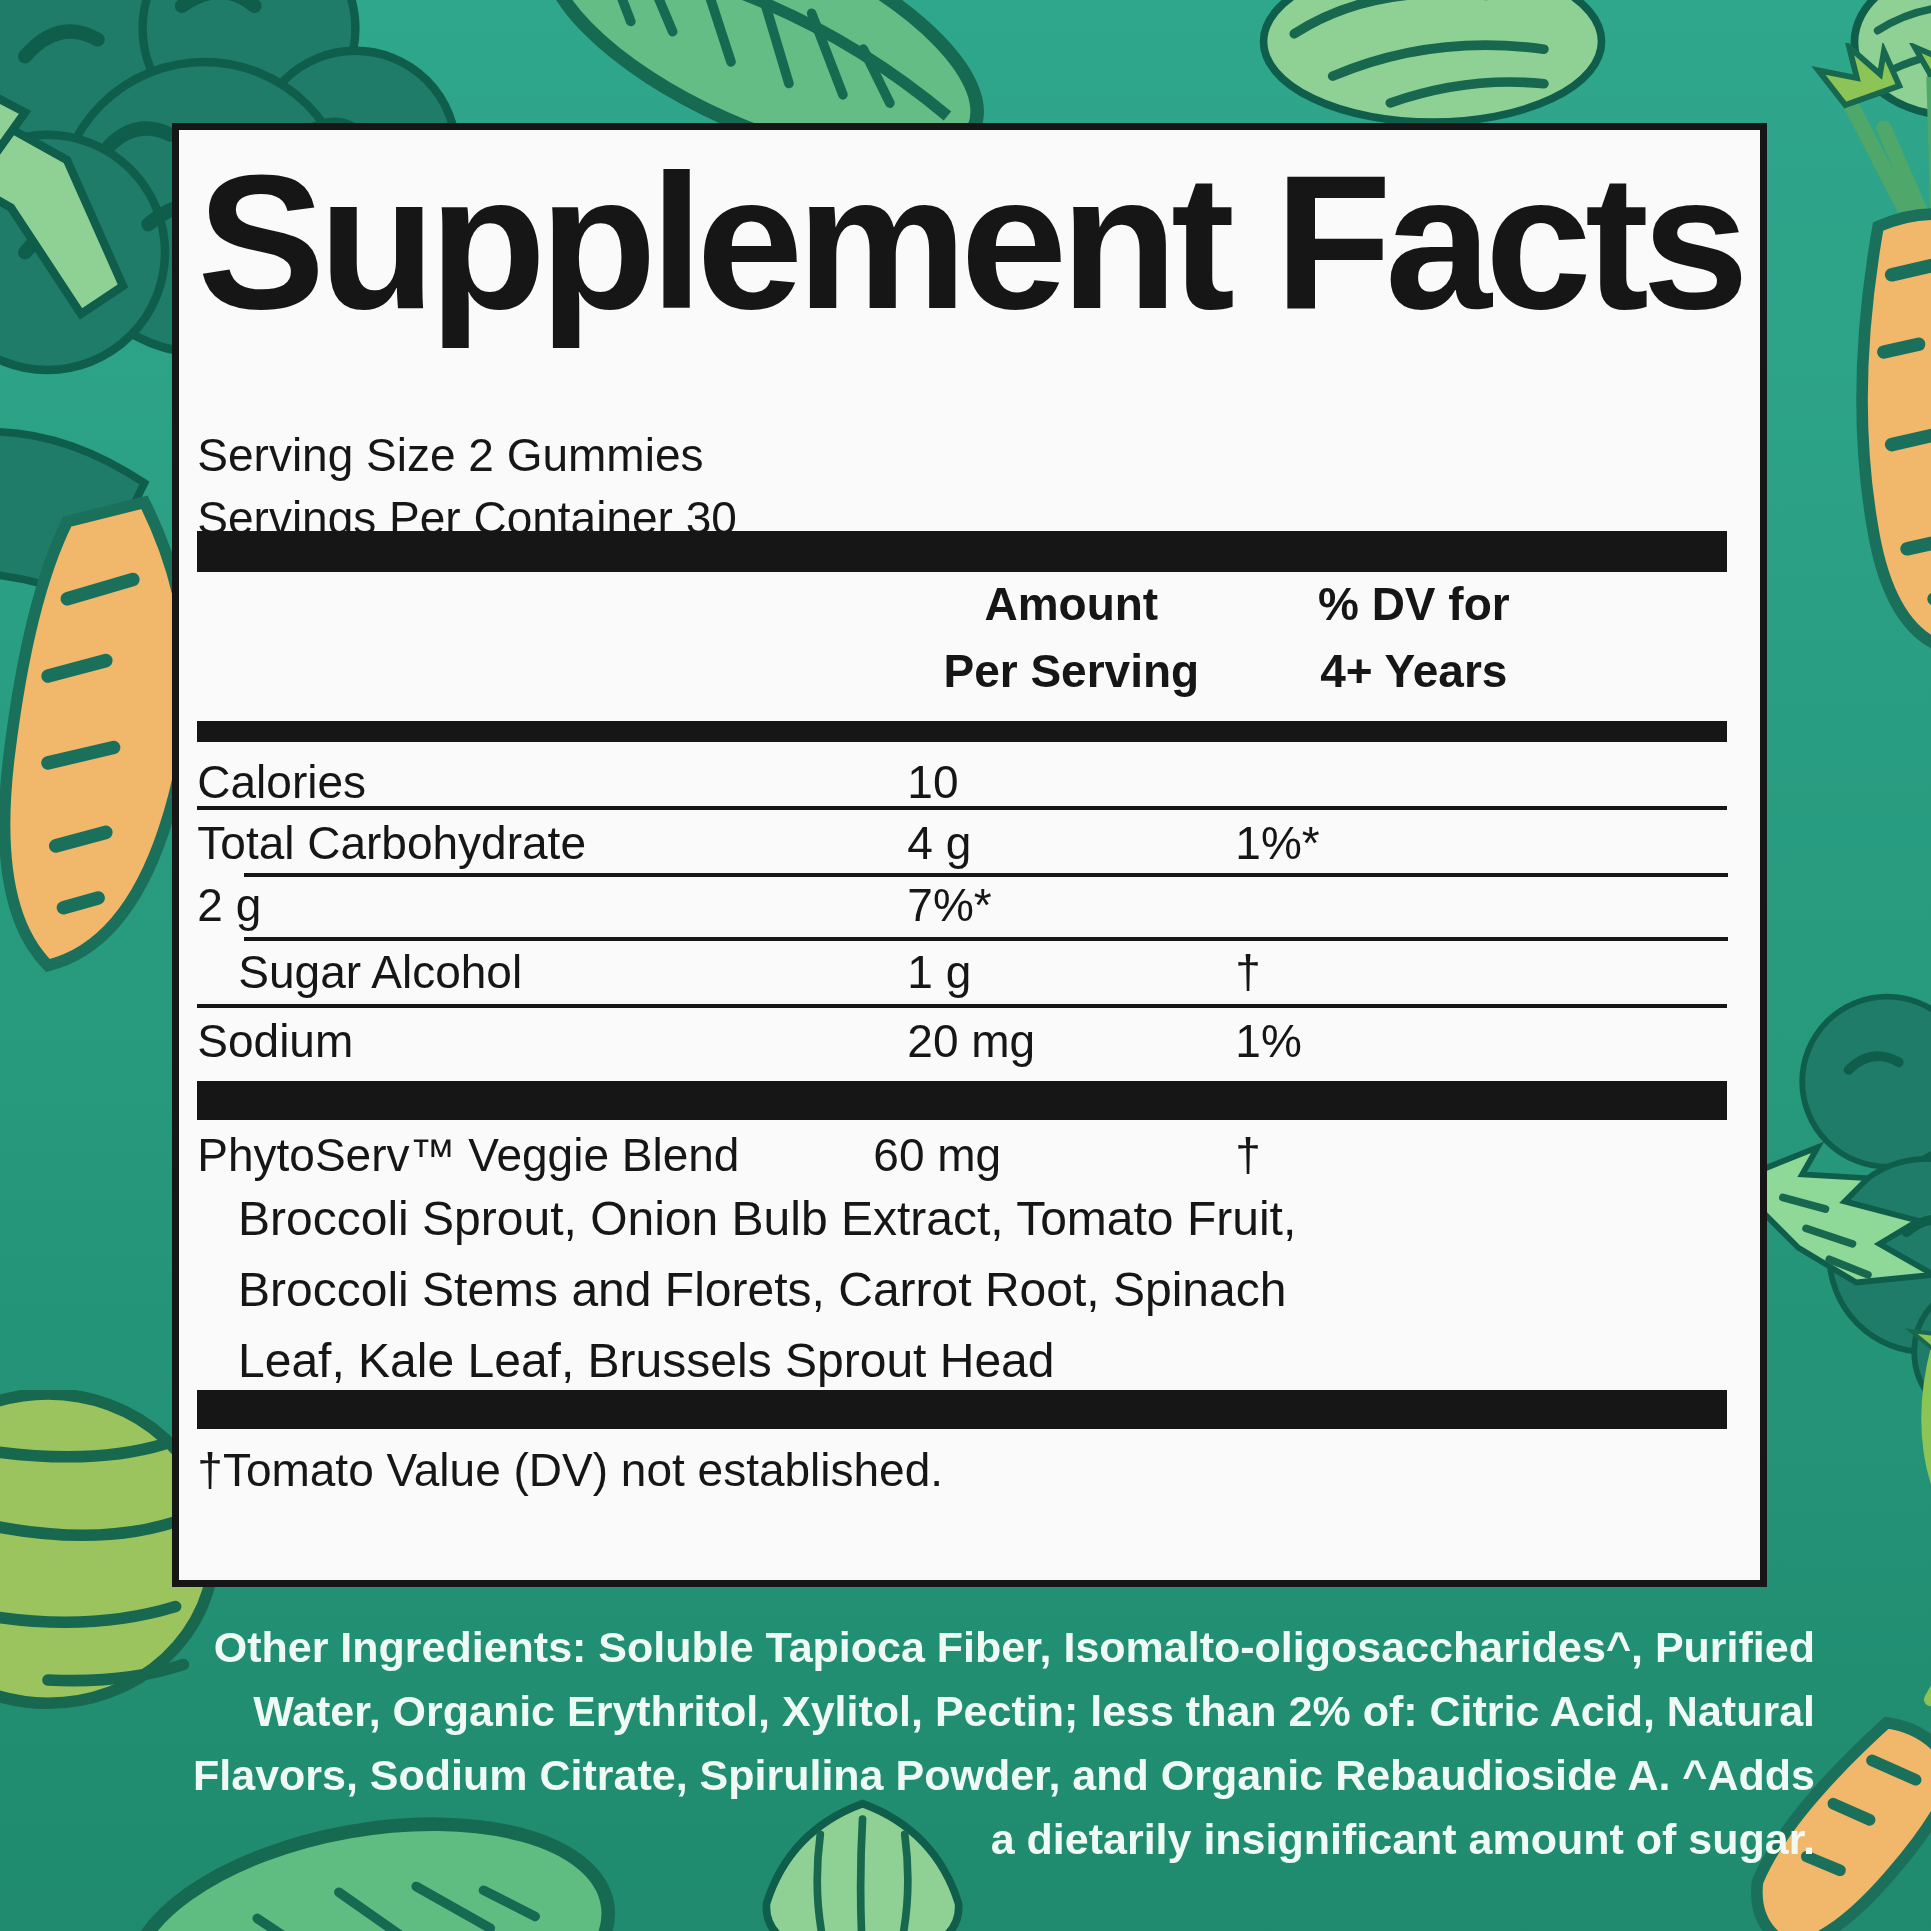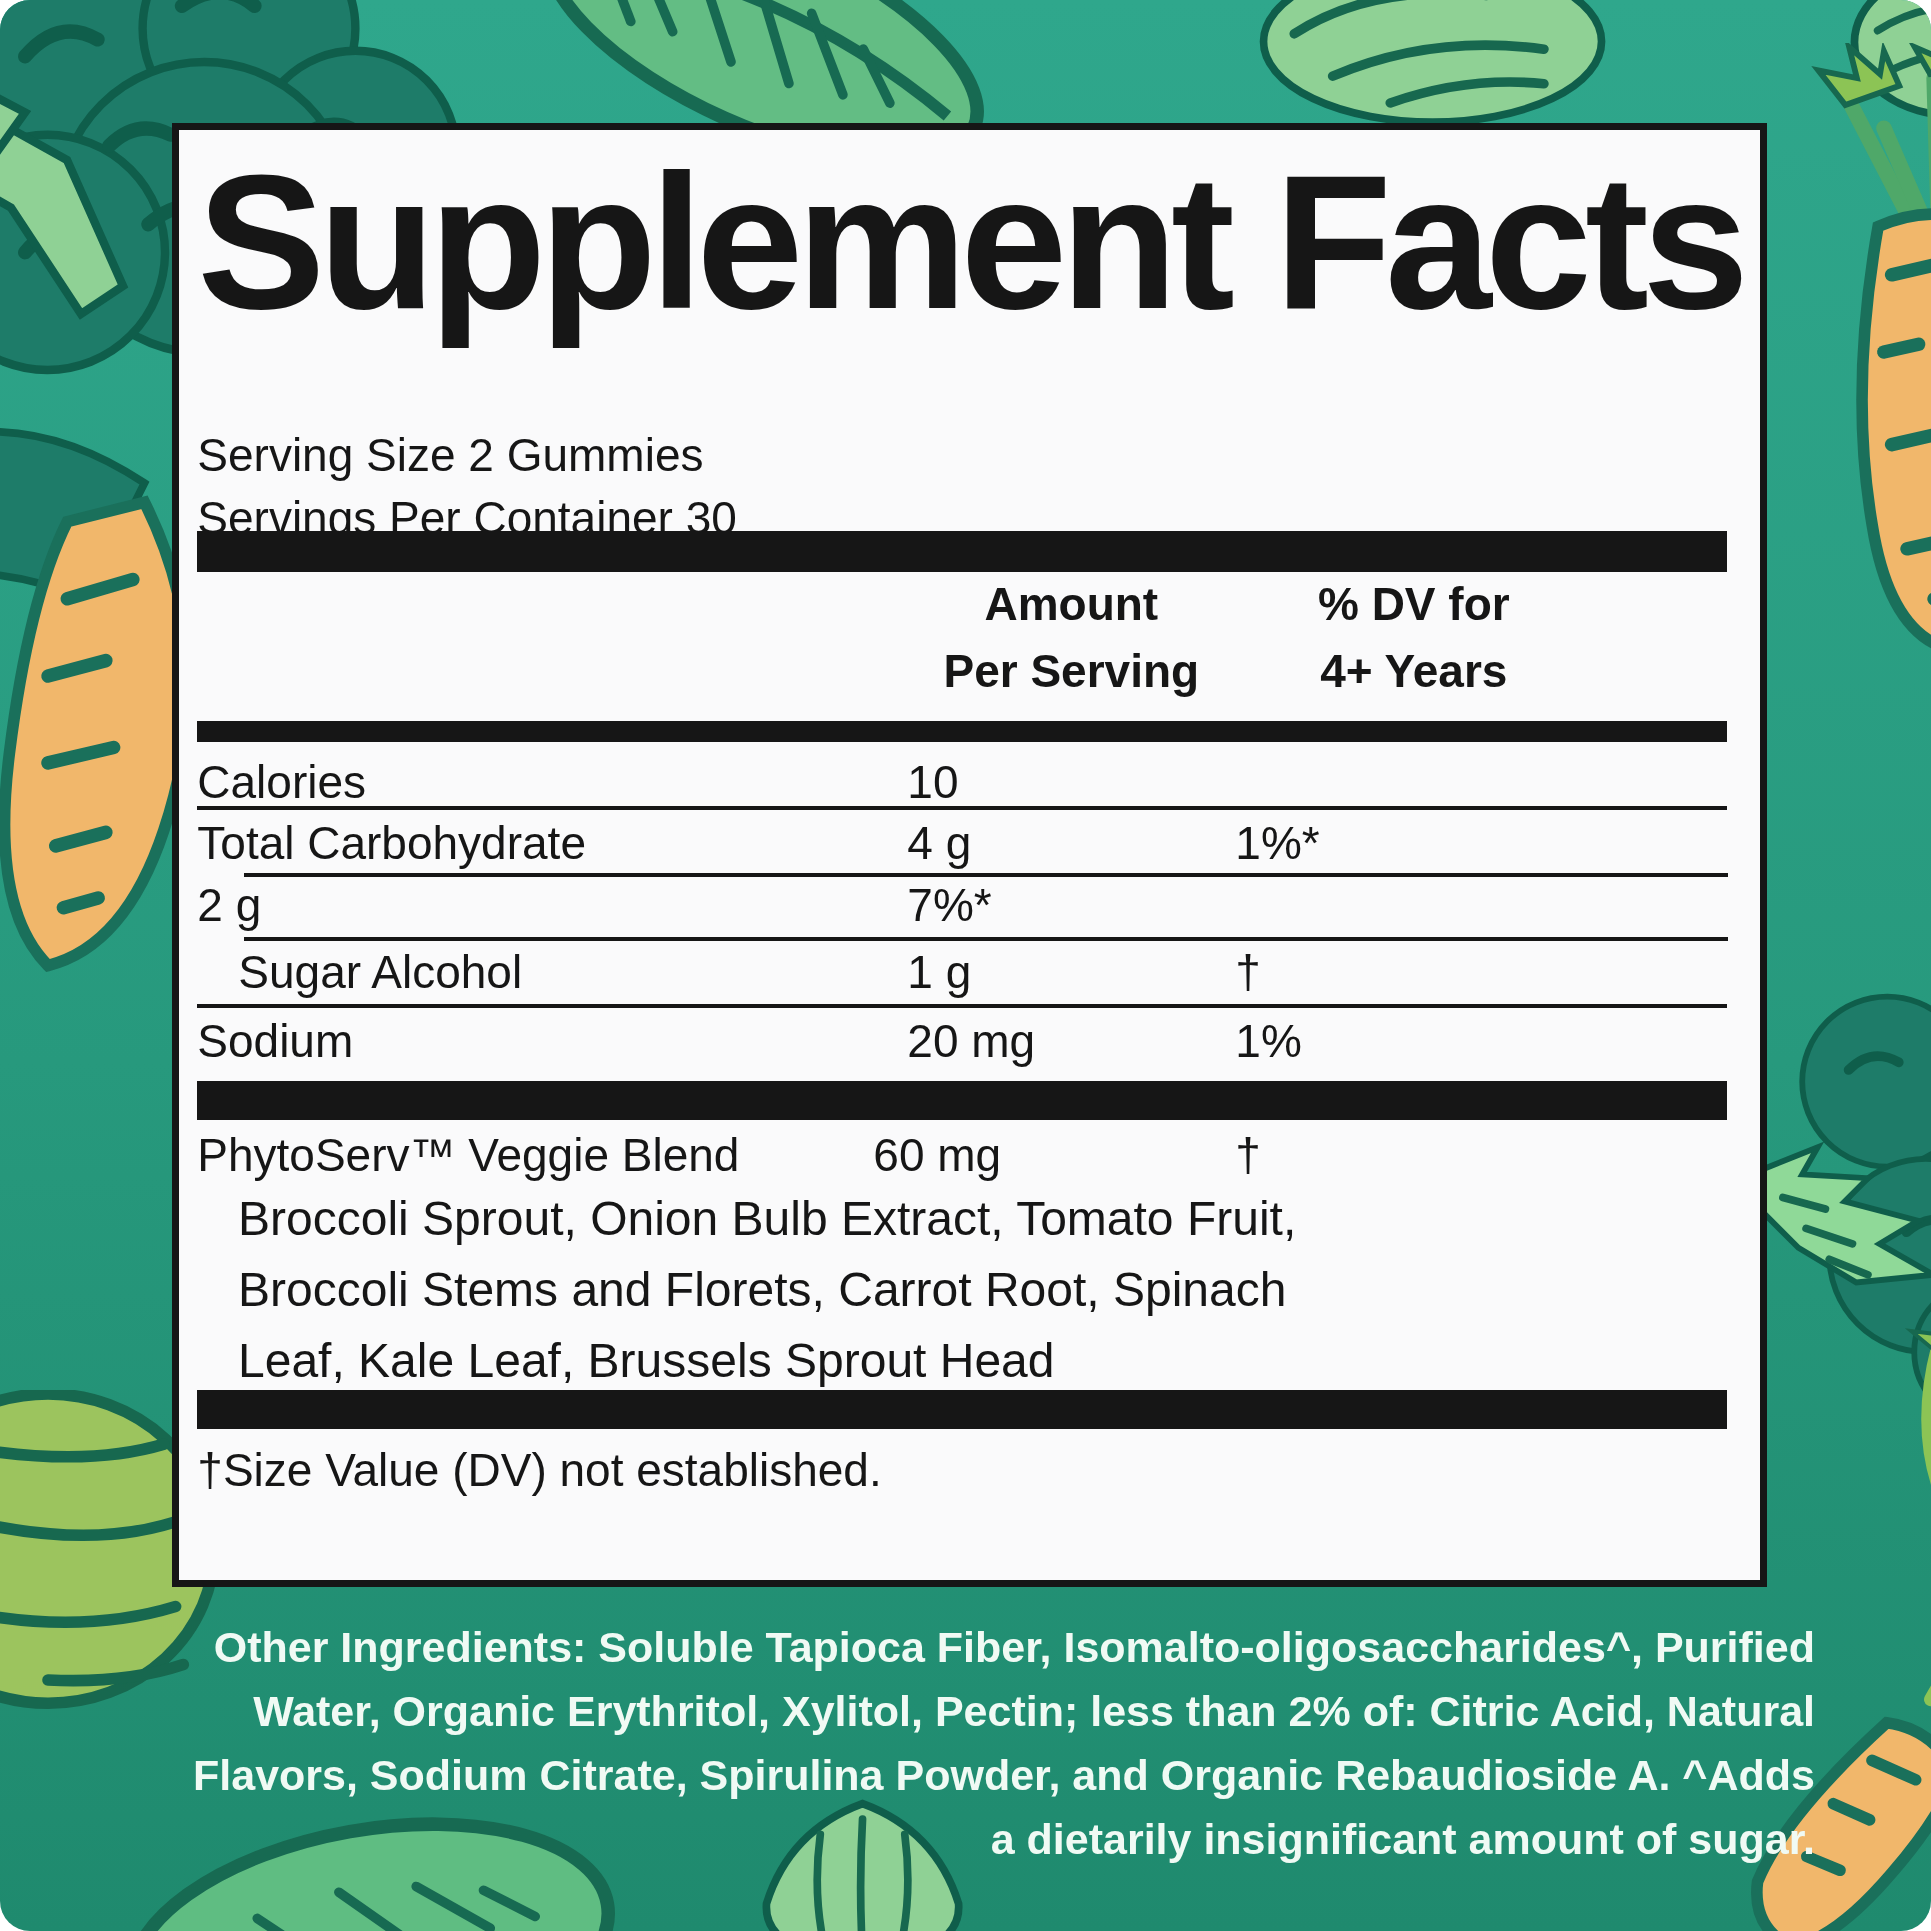--- a/index.html
+++ b/index.html
@@ -1,18 +1,18 @@
 <!DOCTYPE html>
 <html><head>
 <meta charset="utf-8">
 <style>
   html,body{margin:0;padding:0;}
   body{width:1931px;height:1931px;overflow:hidden;font-family:"Liberation Sans",sans-serif;}
   .stage{position:relative;width:1931px;height:1931px;overflow:hidden;
-         background:linear-gradient(180deg,#2FA78C 0%,#27997D 55%,#1F8A6E 100%);border-radius:30px;}
+         background:linear-gradient(180deg,#2FA78C 0%,#27997D 55%,#1F8A6E 100%);}
   .veg{position:absolute;pointer-events:none;}
   
   .card{position:absolute;left:172px;top:123px;width:1595px;height:1464px;
         box-sizing:border-box;border:7.7px solid #161616;background:#FAFAFB;}
   .card-inner{position:relative;width:100%;height:100%;color:#161616;}
   .title{position:absolute;left:18.3px;top:16.4px;font-size:192px;font-weight:bold;
          letter-spacing:-6.8px;line-height:1;white-space:nowrap;}
   .serving-block{position:absolute;left:18.3px;top:247px;font-size:46px;line-height:63px;margin-top:47px;}
   .bar{position:absolute;left:18.3px;width:1530px;background:#161616;}
   .bar1{top:401px;height:41px;}
@@ -296,21 +296,21 @@
       </div>
       <div class="blend-lines">
         <div>Broccoli Sprout, Onion Bulb Extract, Tomato Fruit,</div>
         <div>Broccoli Stems and Florets, Carrot Root, Spinach</div>
         <div>Leaf, Kale Leaf, Brussels Sprout Head</div>
       </div>
 
       <div class="bar bar4"></div>
 
       <div class="footnotes">
-        <div>†Size Value (DV) not established.</div>
+        <div>†Tomato Value (DV) not established.</div>
       </div>
 
     </div>
   </div>
 
   <div class="other-ing">
     <div>Other Ingredients: Soluble Tapioca Fiber, Isomalto-oligosaccharides^, Purified</div>
     <div>Water, Organic Erythritol, Xylitol, Pectin; less than 2% of: Citric Acid, Natural</div>
     <div>Flavors, Sodium Citrate, Spirulina Powder, and Organic Rebaudioside A. ^Adds</div>
     <div>a dietarily insignificant amount of sugar.</div>

